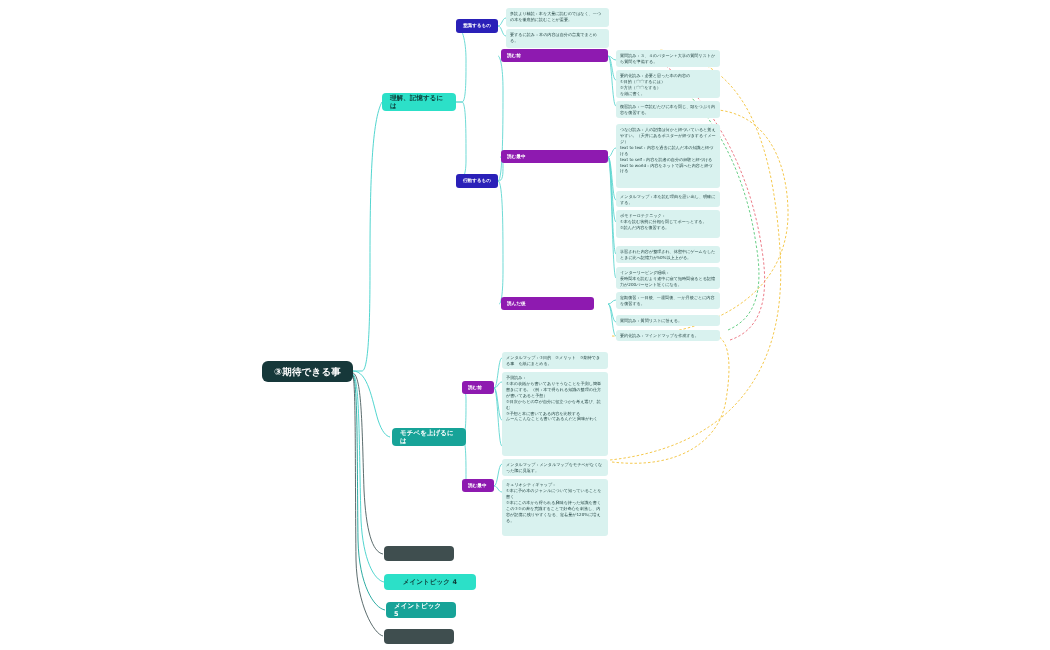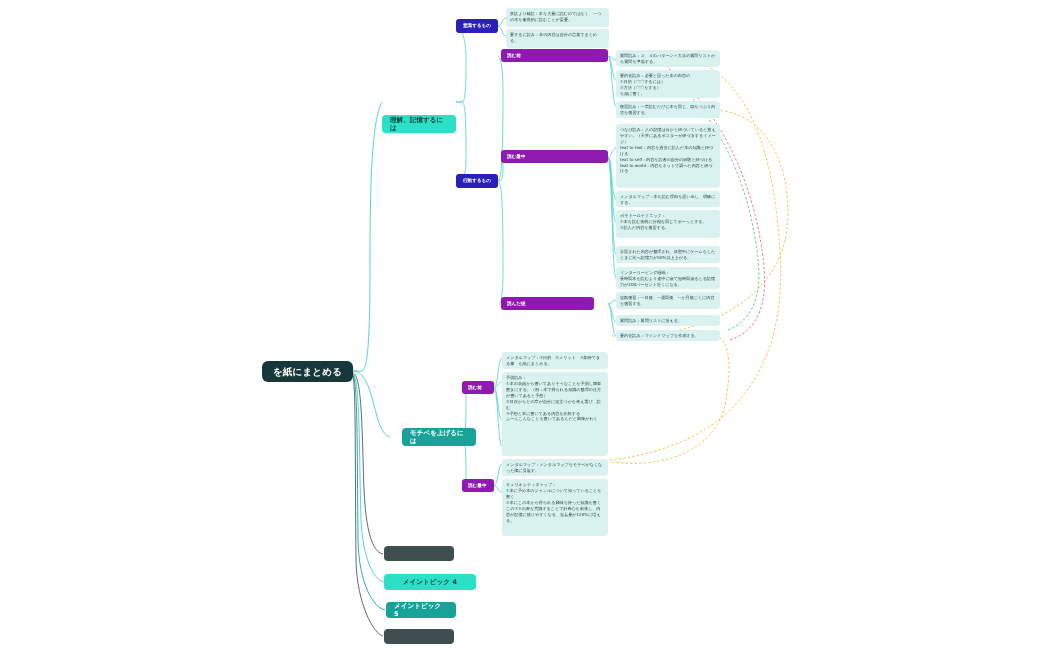--- a/index.html
+++ b/index.html
@@ -149,27 +149,27 @@
     <g fill="none" stroke-width="0.9" stroke-dasharray="2.5,2">
       <path d="M610,460 C700,450 790,400 780,250 C772,130 740,60 660,50" stroke="#f3c23a"></path>
       <path d="M612,336 C700,340 790,300 788,210 C786,140 750,105 700,110" stroke="#f3c23a"></path>
       <path d="M730,340 C760,330 770,300 762,250 C752,180 720,110 666,66" stroke="#ea6d7a"></path>
       <path d="M728,330 C756,318 764,290 756,244 C746,176 716,112 664,72" stroke="#57c878"></path>
       <path d="M612,462 C680,470 720,440 726,400 C734,350 724,340 718,336" stroke="#f3c23a"></path>
     </g>
   </svg>
 
   <div class="node n-root" style="left:262px; top:361px; width:91px; height:21px;">
-    <span>を紙にまとめる</span>
-  </div>
-
-  <div class="node n-main teal-light" style="left:382px; top:93px; width:74px; height:18px;margin-top:22px;">
+    <span>③期待できる事</span>
+  </div>
+
+  <div class="node n-main teal-light" style="left:382px; top:93px; width:74px; height:18px;">
     <span>理解、記憶するには</span>
   </div>
-  <div class="node n-main teal-dark" style="left:402px; top:428px; width:74px; height:18px;">
+  <div class="node n-main teal-dark" style="left:392px; top:428px; width:74px; height:18px;">
     <span>モチベを上げるには</span>
   </div>
   <div class="node n-main empty-dark" style="left:384px; top:546px; width:70px; height:15px;">
     <span></span>
   </div>
   <div class="node n-main teal-light" style="left:384px; top:574px; width:92px; height:16px;">
     <span>メイントピック 4</span>
   </div>
   <div class="node n-main teal-dark" style="left:386px; top:602px; width:70px; height:16px;">
     <span>メイントピック 5</span>

